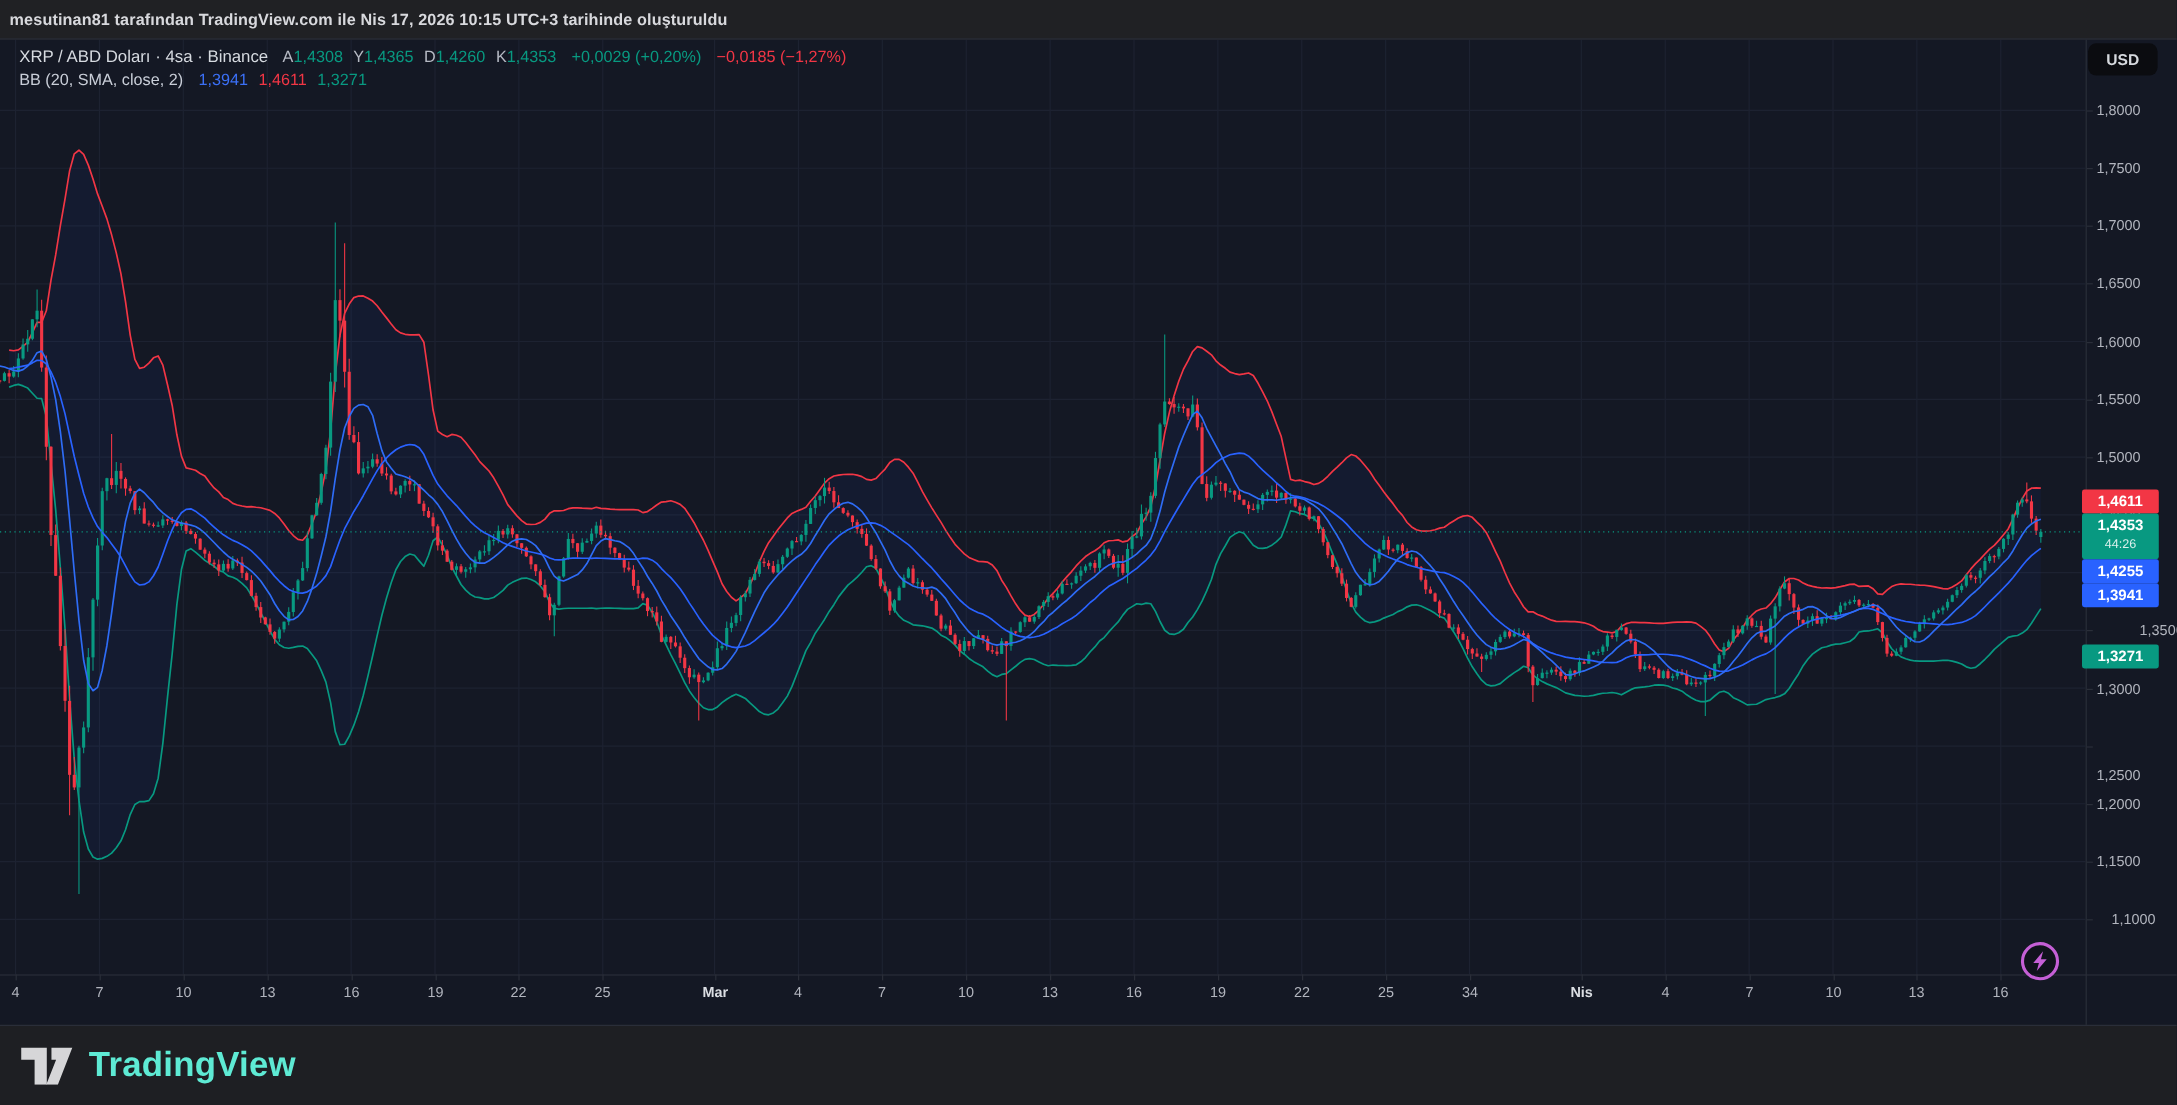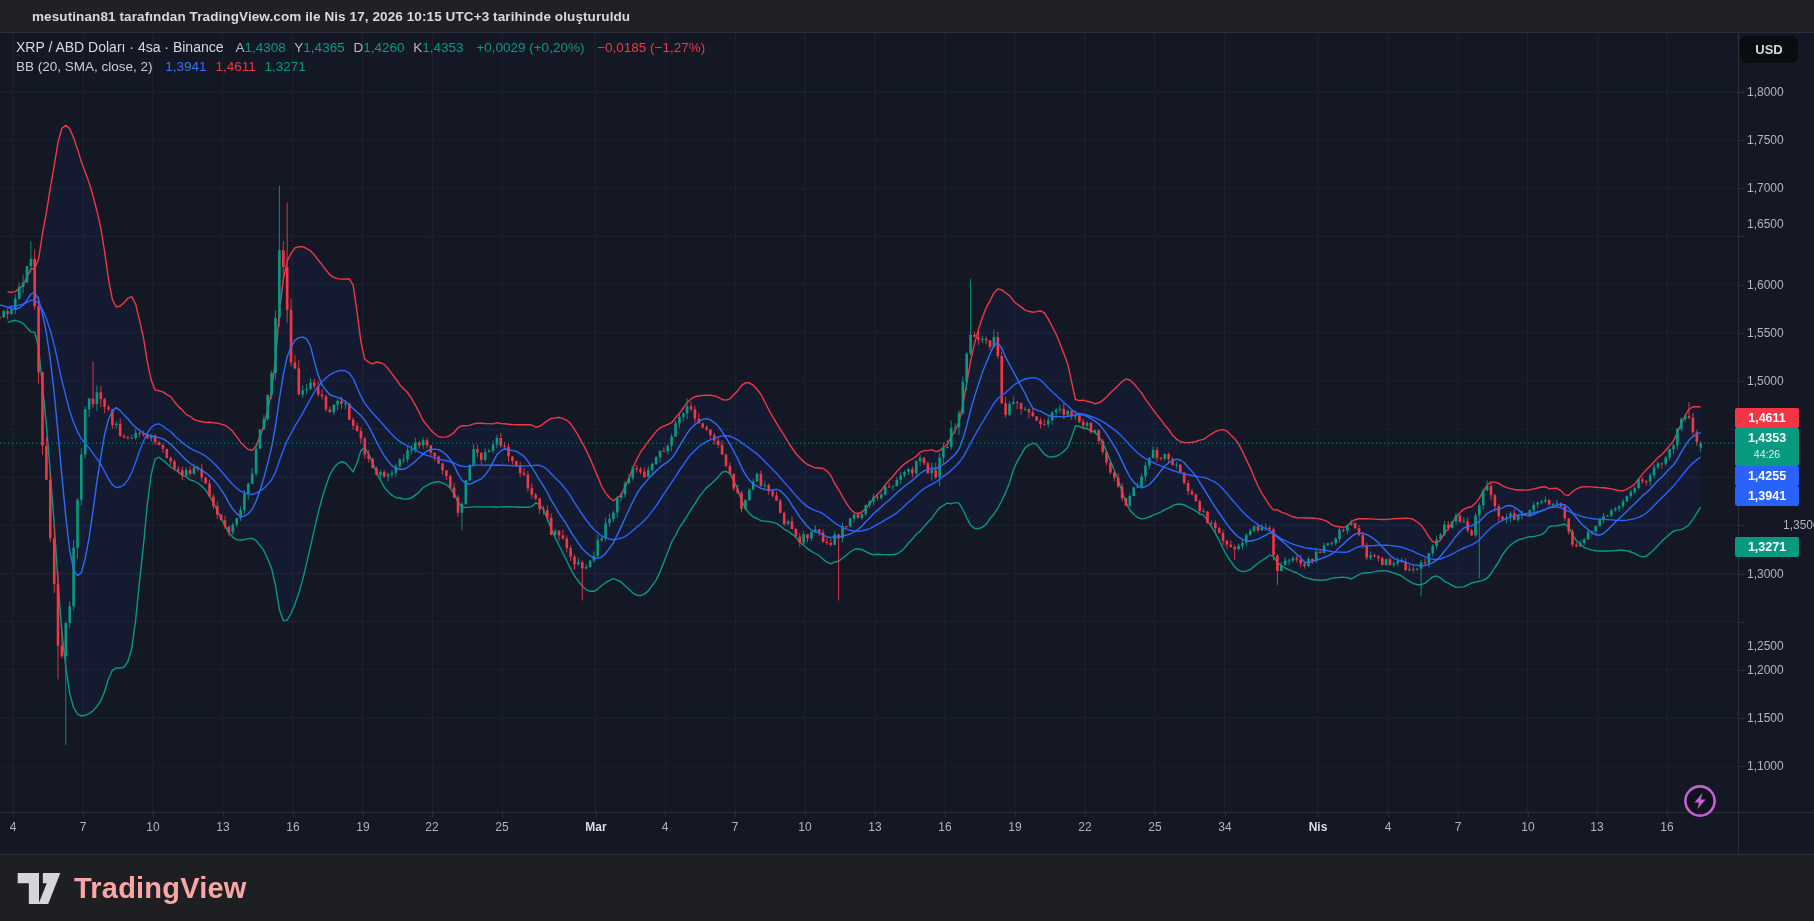--- a/index.html
+++ b/index.html
@@ -1,21 +1,21 @@
 <!DOCTYPE html>
 <html><head>
 <meta charset="utf-8">
 <style>
   * { margin:0; padding:0; box-sizing:border-box; }
   html,body { width:1814px; height:921px; overflow:hidden; }
   body { position:relative; background:#141824; font-family:"Liberation Sans", sans-serif; }
   .abs { position:absolute; }
 
   
-  #top-bar { left:0; top:0; width:1814px; height:33px; background:#202124; border-bottom:1px solid #2A2E39; display:flex; align-items:center;padding-left:24px; }
+  #top-bar { left:0; top:0; width:1814px; height:33px; background:#202124; border-bottom:1px solid #2A2E39; display:flex; align-items:center; }
   #top-bar span { margin-left:8px; color:#D8D9DD; font-size:13.5px; font-weight:700; letter-spacing:.1px; }
 
   
   #chart-svg { left:0; top:0; }
 
   
   #legend { left:16px; top:38px; z-index:5; }
   .lg-row { height:19px; line-height:19px; white-space:nowrap; font-size:13.5px; color:#C9CED8; }
   .lg-title { font-size:14px; color:#D6DAE0; font-weight:500; }
   .lg-gap { display:inline-block; width:9px; }
@@ -41,21 +41,21 @@
 
   
   #usd-btn { left:1740px; top:36px; width:58px; height:27px; background:#0B0C10; border-radius:7px; color:#D6D9DE; font-size:13px; font-weight:700; display:flex; align-items:center; justify-content:center; z-index:7; cursor:pointer; }
 
   
   #flash-btn { left:1683px; top:784px; width:34px; height:34px; z-index:7; cursor:pointer; }
 
   
   #footer { left:0; top:854px; width:1814px; height:67px; background:#1E1F23; border-top:1px solid #2A2E39; display:flex; align-items:center; }
   #footer .logo-ico { margin-left:17px; }
-  #footer .logo-text { margin-left:13px; color:#fca5a5; font-size:29px; font-weight:700; letter-spacing:.2px; }
+  #footer .logo-text { margin-left:13px; color:#5eead4; font-size:29px; font-weight:700; letter-spacing:.2px; }
 </style>
 </head>
 <body>
 
 <svg id="chart-svg" class="abs" width="1814" height="921">
   <defs>
     <clipPath id="plotclip">
         <rect x="0" y="33" width="1738" height="779"></rect>
       </clipPath>
   </defs>
@@ -1019,21 +1019,21 @@
 <div id="usd-btn" class="abs">USD</div>
 
 <div id="price-axis">
     <div class="y-tick" style="top: 92px;"></div>
     <div class="y-label" style="top: 84px;">1,8000</div>
     <div class="y-tick" style="top: 140px;"></div>
     <div class="y-label" style="top: 132px;">1,7500</div>
     <div class="y-tick" style="top: 188px;"></div>
     <div class="y-label" style="top: 180px;">1,7000</div>
     <div class="y-tick" style="top: 236px;"></div>
-    <div class="y-label" style="top: 216px;">1,6500</div>
+    <div class="y-label" style="top: 228px;">1,6500</div>
     <div class="y-tick" style="top: 285px;"></div>
     <div class="y-label" style="top: 277px;">1,6000</div>
     <div class="y-tick" style="top: 333px;"></div>
     <div class="y-label" style="top: 325px;">1,5500</div>
     <div class="y-tick" style="top: 381px;"></div>
     <div class="y-label" style="top: 373px;">1,5000</div>
     <div class="y-tick" style="top: 429px;"></div>
     <div class="y-label" style="top: 421px;">1,4500</div>
     <div class="y-tick" style="top: 477px;"></div>
     <div class="y-label" style="top: 469px;">1,4000</div>
@@ -1041,21 +1041,21 @@
     <div class="y-label" style="top: 517px; margin-left: 36px;">1,3500</div>
     <div class="y-tick" style="top: 574px;"></div>
     <div class="y-label" style="top: 566px;">1,3000</div>
     <div class="y-tick" style="top: 622px;"></div>
     <div class="y-label" style="top: 638px;">1,2500</div>
     <div class="y-tick" style="top: 670px;"></div>
     <div class="y-label" style="top: 662px;">1,2000</div>
     <div class="y-tick" style="top: 718px;"></div>
     <div class="y-label" style="top: 710px;">1,1500</div>
     <div class="y-tick" style="top: 766px;"></div>
-    <div class="y-label" style="top: 758px;">1,1000</div>
+    <div class="y-label" style="top: 758px; text-align: center;">1,1000</div>
   </div>
 <div id="time-axis">
     <div class="x-tick" style="left: 13px;"></div>
     <div class="x-label" style="left: -9px;">4</div>
     <div class="x-tick" style="left: 83px;"></div>
     <div class="x-label" style="left: 61px;">7</div>
     <div class="x-tick" style="left: 153px;"></div>
     <div class="x-label" style="left: 131px;">10</div>
     <div class="x-tick" style="left: 223px;"></div>
     <div class="x-label" style="left: 201px;">13</div>

